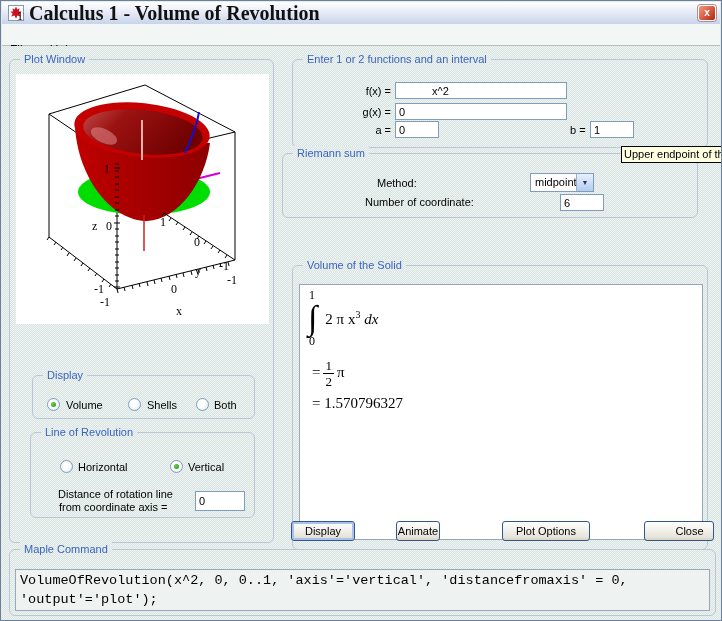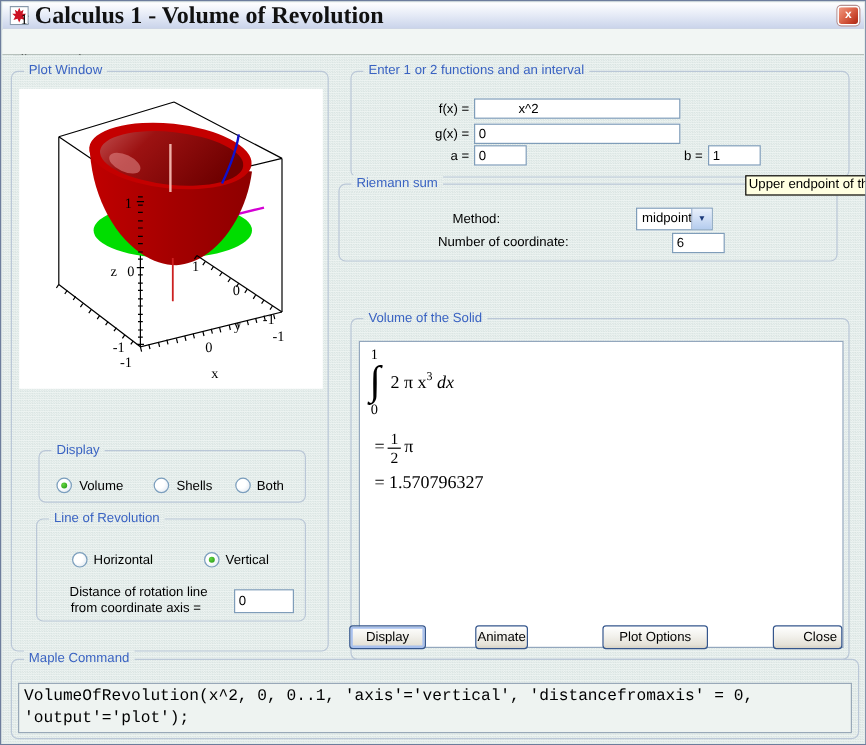--- a/index.html
+++ b/index.html
@@ -269,21 +269,21 @@
         <div class="eq-row" style="top:74px;">
           <span>=</span><span class="frac"><span class="num">1</span><span class="den">2</span></span><span>π</span>
         </div>
         <div class="eq-row" style="top:110px;">= 1.570796327</div>
       </div>
     </div>
 
     <button class="btn focused" style="left:289px;top:475px;width:64px;">Display</button>
     <button class="btn" style="left:394px;top:475px;width:44px;">Animate</button>
     <button class="btn" style="left:500px;top:475px;width:88px;">Plot Options</button>
-    <button class="btn" style="left:642px;top:475px;width:58px;padding-left:21px;">Close</button>
+    <button class="btn" style="left:642px;top:475px;width:70px;padding-left:21px;">Close</button>
 
     <div class="group" style="left:7px;top:503px;width:707px;height:67px;">
       <span class="glabel">Maple Command</span>
       <div id="cmd-area"><span>VolumeOfRevolution(x^2, 0, 0..1, 'axis'='vertical', 'distancefromaxis' = 0,</span><br><span>'output'='plot');</span></div>
     </div>
 
   </div>
 </div>
 
 </body></html>

